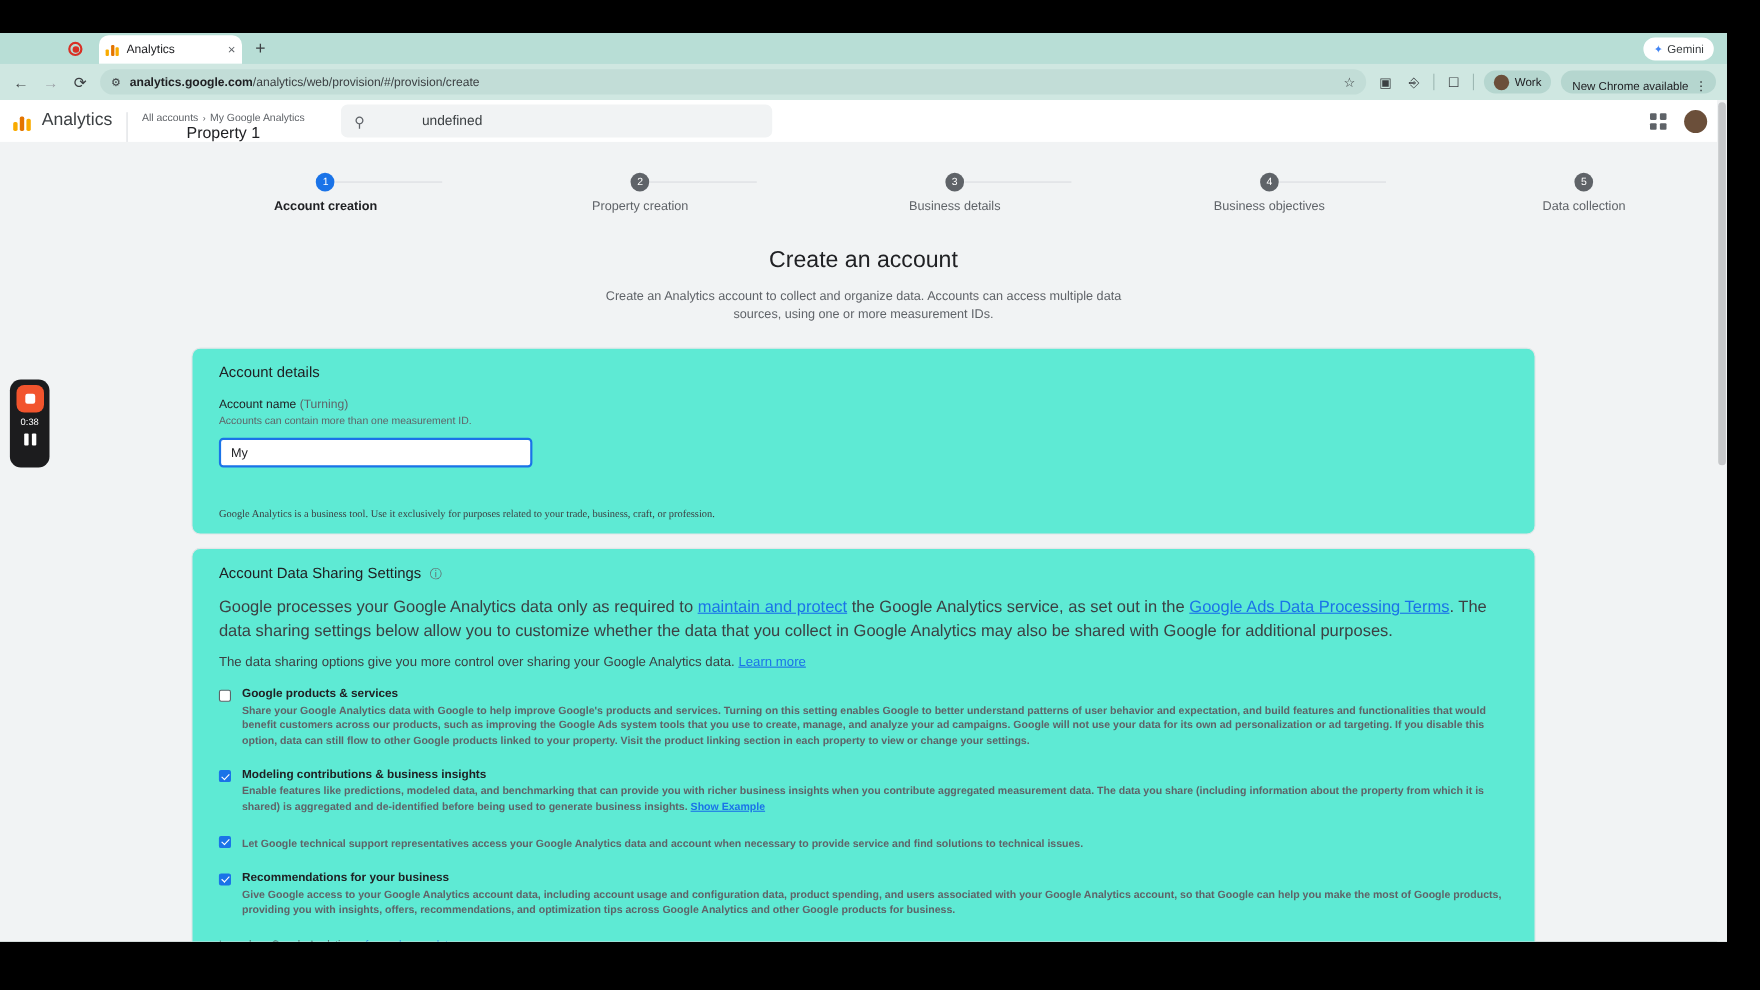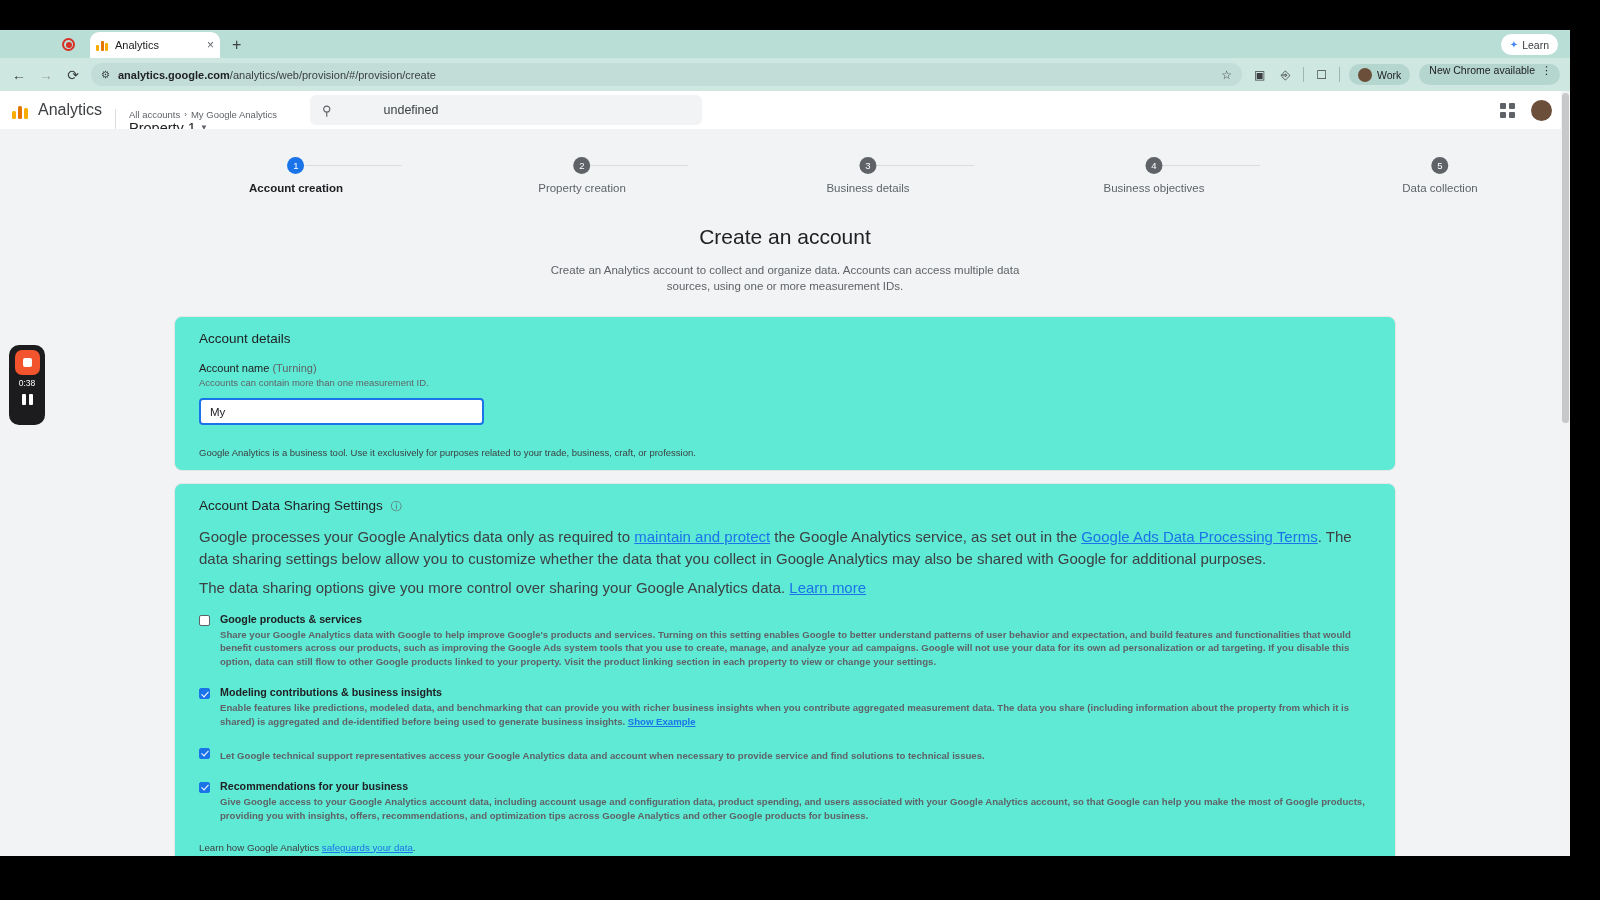--- a/index.html
+++ b/index.html
@@ -77,21 +77,21 @@
   .omni-icon { font-size: 12px; color: #3c4043; width: 17px; text-align: center; cursor: pointer; }
   .vsep { width: 1px; height: 15px; background: #9db8b3; }
   #work-pill {
     height: 21px; border-radius: 11px; background: #b5d6cf;
     display: flex; align-items: center; gap: 5px; padding: 0 9px;
     font-size: 10.5px; color: #202124; cursor: pointer;
   }
   .avatar-sm { width: 14px; height: 14px; border-radius: 50%; background: #6b4f3a; display:block; }
   #newchrome-pill {
     height: 21px; border-radius: 11px; background: #b5d6cf;
-    display: flex; align-items: flex-start; gap: 6px; padding: 0 8px 0 10px;
+    display: flex; align-items: flex-end; gap: 6px; padding: 0 8px 0 10px;
     font-size: 10.5px; color: #202124; cursor: pointer;
   }
   .kebab { font-size: 11px; letter-spacing: 0; }
 
   
   #app { background: #fff; height: 793px; position: relative; overflow: hidden; }
   #ga-header {
     height: 38px; background: #fff; display: flex; align-items: center;
     padding: 0 12px; gap: 0px;
   }
@@ -100,21 +100,21 @@
   .ga-mark b, .ga-mark i, .ga-mark u {
     position: absolute; bottom: 0; width: 4px; border-radius: 1.5px; display: block;
   }
   .ga-mark b { left: 0; height: 8px; background: #f9ab00; }
   .ga-mark i { left: 6px; height: 13px; background: #e37400; }
   .ga-mark u { left: 12px; height: 11px; background: #f9ab00; }
   #ga-name { font-size: 16px; color: #3c4043; }
   #prop-block { border-left: 1px solid #dadce0; padding-left: 13px; margin-top: 24px; }
   #crumbs { font-size: 9.5px; color: #5f6368; display: flex; gap: 4px; align-items: center; }
   #crumbs .sep { font-size: 8px; }
-  #prop-line { font-size: 14.5px; color: #202124; display: flex; align-items: center; gap: 4px; cursor: pointer;}
+  #prop-line { font-size: 14.5px; color: #202124; display: flex; align-items: center; gap: 4px; cursor: pointer; flex-direction: column;}
   .caret { font-size: 8px; color: #5f6368; }
   #ga-search {
     margin-left: 33px; width: 392px; height: 30px;
     background: #f1f3f4; border-radius: 6px;
     display: flex; align-items: center; gap: 14px; padding: 0 12px;
     cursor: text;
   }
   #ga-search .mag { font-size: 13px; color: #5f6368; }
   #ga-search input {
     border: 0; background: transparent; outline: none;
@@ -159,24 +159,24 @@
 
   .field-label { padding-left: 12px; margin-top: 16px; font-size: 11px; color: #202124; }
   .field-label .req { color: #5f6368; }
   .field-hint { padding-left: 12px; margin-top: 3px; font-size: 9.5px; color: #5f6368; }
   #acct-input {
     margin: 10px 0 0 12px; width: 285px; height: 27px;
     border: 2px solid #1a73e8; border-radius: 4px;
     font-family: inherit; font-size: 11.5px; color: #202124;
     padding: 0 9px; outline: none; background: #fff;
   }
-  #biz-note { padding-left: 12px; margin-top: 22px; font-size: 9.5px; color: #3c4043; }
+  #biz-note { padding-left: 12px; margin-top: 38px; font-size: 9.5px; color: #3c4043; font-family: Liberation Serif, serif; }
 
   .para { padding-left: 12px; margin-top: 12px; font-size: 15px; color: #3c4043; line-height: 1.45; padding-right: 10px; }
-  .para2 { padding-left: 12px; margin-top: 9px; font-size: 15px; color: #3c4043; }
+  .para2 { padding-left: 12px; margin-top: 9px; font-size: 12px; color: #3c4043; }
   a.lnk { color: #1a73e8; text-decoration: underline; cursor: pointer; }
 
   .opt { display: flex; gap: 10px; padding-left: 12px; margin-top: 17px; font-weight: bold; }
   .cb {
     width: 11px; height: 11px; flex: 0 0 11px; margin-top: 2px;
     border: 1.6px solid #5f6368; border-radius: 2px; background: #fff;
     cursor: pointer; position: relative;
   }
   .cb.on { background: #1a73e8; border-color: #1a73e8; }
   .cb.on::after {
@@ -223,21 +223,21 @@
           <b></b>
           <i></i>
           <u></u>
         </span>
       <span class="tab-title">Analytics</span>
       <span class="tab-close">×</span>
     </div>
     <span class="newtab">+</span>
     <div id="gemini-pill">
       <span class="gem-star">✦</span>
-      <span>Learn</span>
+      <span>Gemini</span>
     </div>
   </div>
 
   <div id="omnibar-row">
     <span class="nav-btn">←</span>
     <span class="nav-btn dim">→</span>
     <span class="nav-btn">⟳</span>
     <div id="omnibox">
       <span class="lockish">⚙</span>
       <span><span class="url-host">analytics.google.com</span><span class="url-path">/analytics/web/provision/#/provision/create</span></span>

